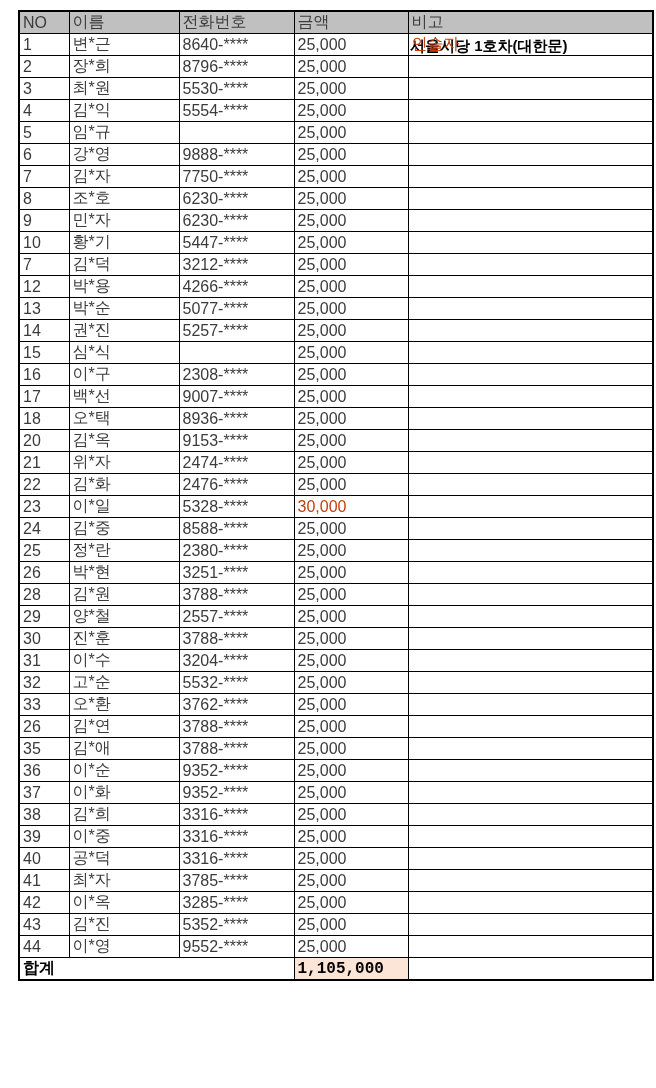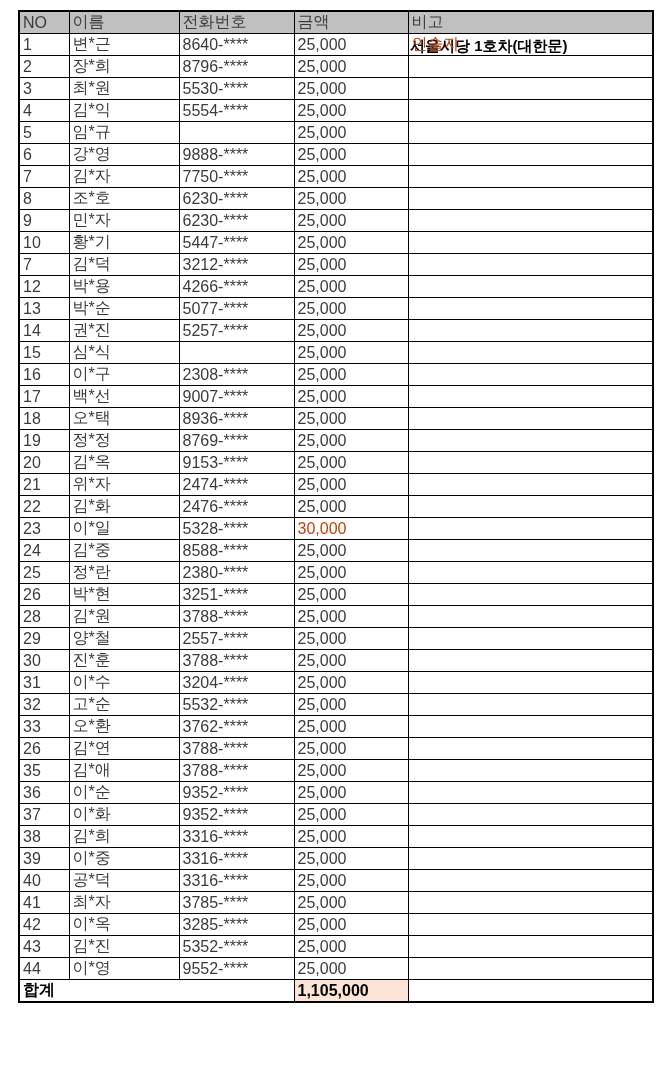--- a/index.html
+++ b/index.html
@@ -54,20 +54,21 @@
     color: #c2410c;
   }
   tfoot td.total-label {
     font-weight: bold;
     color: #000000;
   }
   tfoot td.total-amount {
     font-weight: bold;
     color: #000000;
     background: var(--total-bg, #fce4d6);
+    font-family: Liberation Mono, monospace;
   }
 </style>
 </head>
 <body>
 
 <div class="sheet-title">서울시당 1호차(대한문)</div>
 
 <table class="roster">
   <colgroup>
     <col style="width:50px">
@@ -206,27 +207,20 @@
         <td></td>
       </tr>
       <tr>
         <td>18</td>
         <td>오*택</td>
         <td>8936-****</td>
         <td>25,000</td>
         <td></td>
       </tr>
       <tr>
-        <td>19</td>
-        <td>정*정</td>
-        <td>8769-****</td>
-        <td>25,000</td>
-        <td></td>
-      </tr>
-      <tr>
         <td>20</td>
         <td>김*옥</td>
         <td>9153-****</td>
         <td>25,000</td>
         <td></td>
       </tr>
       <tr>
         <td>21</td>
         <td>위*자</td>
         <td>2474-****</td>

